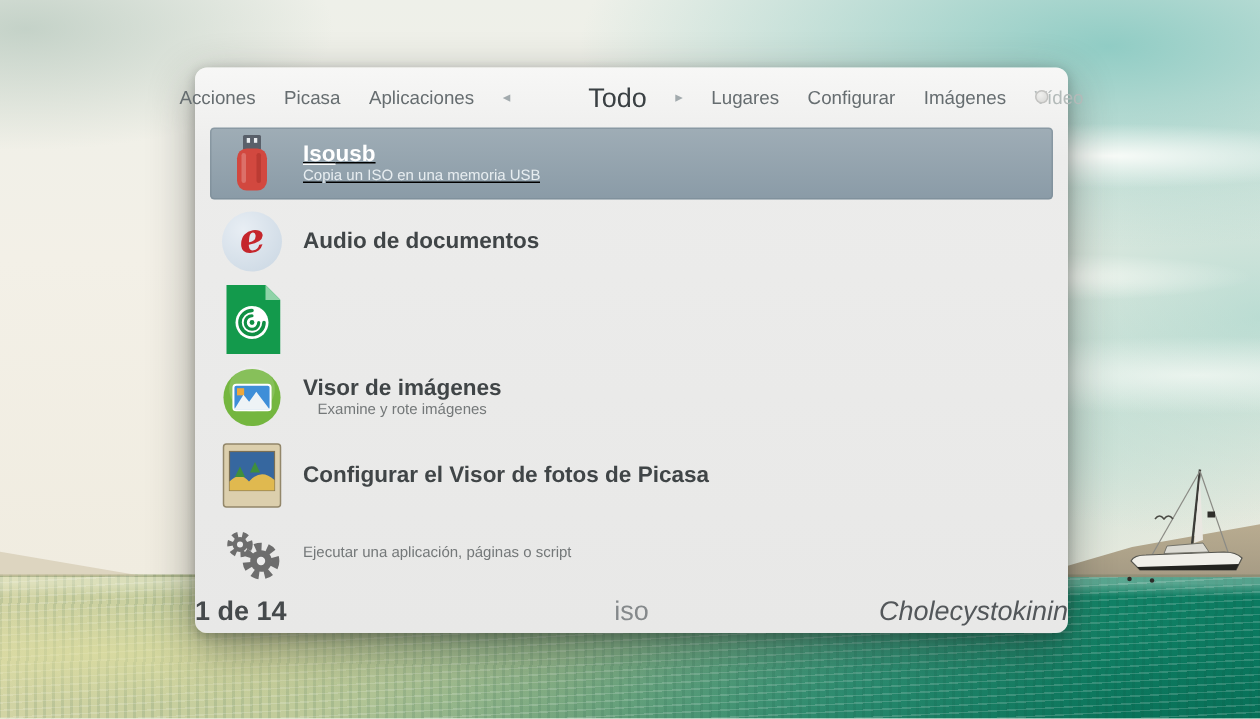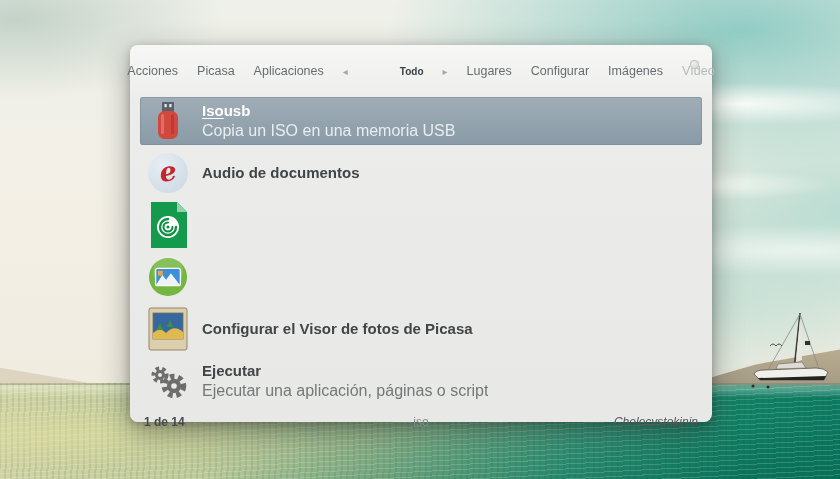--- a/index.html
+++ b/index.html
@@ -45,46 +45,47 @@
   .boat{position:absolute;left:744px;top:310px;}
   .bird{position:absolute;left:769px;top:341px;}
   
   .window{
     position:absolute;left:130px;top:45px;width:582px;height:377px;
     border-radius:8px;
     background:linear-gradient(180deg,#f7f7f6 0%,#ececeb 16%,#e8e8e7 100%);
     box-shadow:0 10px 30px rgba(40,45,40,.45), 0 2px 8px rgba(0,0,0,.22);
   }
   .tabbar{
-    height:52px;display:flex;align-items:center;justify-content:center;
+    height:40px;display:flex;align-items:center;justify-content:center;
     gap:19px;font-size:12.5px;color:#666d70;position:relative;padding:0 36px;
   }
   .tab{white-space:nowrap;}
-  .tab.sel{font-weight:bold;color:#3a4043;font-size:10px;margin-left:33px;}
+  .tab.sel{font-weight:normal;color:#3a4043;font-size:18px;margin-left:33px;}
   .tab.faded{color:#b3bab9;}
   .arrow{color:#a2aaad;font-size:10px;}
   .menu-dot{
     position:absolute;right:13px;top:15px;width:9px;height:9px;border-radius:50%;
     background:radial-gradient(circle at 40% 35%,#f0f0ee,#d1d1cf);
     box-shadow:inset 0 0 0 1px #c3c3c1;
   }
   .list{padding:0 10px;}
   .row{height:48px;margin-bottom:4px;display:flex;align-items:center;border-radius:3px;}
   .row.selected{
     background:linear-gradient(180deg,#9fadb6,#8a9ba7);
     box-shadow:inset 0 0 0 1px rgba(120,137,148,.55);
+    text-decoration:underline;
   }
   .icon-slot{width:40px;height:44px;margin-left:8px;display:flex;align-items:center;justify-content:center;flex:none;}
   .texts{margin-left:14px;overflow:hidden;white-space:nowrap;}
   .title{font-size:15px;font-weight:bold;color:#404547;line-height:1.25;}
   .row.selected .title{color:#ffffff;}
-  .subtitle{font-size:16px;color:#747879;line-height:1.2;text-align:center;}
+  .subtitle{font-size:10px;color:#747879;line-height:1.2;text-align:center;}
   .row.selected .subtitle{color:#e7edf0;}
   .u{text-decoration:underline;text-underline-offset:2px;}
-  .status{height:25px;display:flex;align-items:center;padding:0 14px;position:relative;font-size:12px;}
+  .status{height:25px;display:flex;align-items:flex-start;padding:0 0;position:relative;font-size:18px;}
   .status .pos{font-weight:bold;color:#464a4c;z-index:1;}
   .status .query{position:absolute;left:0;right:0;text-align:center;color:#85898b;}
   .status .plugin{margin-left:auto;font-style:italic;color:#53575a;z-index:1;}
   
   .evince-circle{
     width:40px;height:40px;border-radius:50%;
     background:radial-gradient(circle at 35% 30%,#e8eef4,#c9d6e2);
   }
   .e-glyph{
     font-family:"DejaVu Serif","Liberation Serif",serif;font-style:italic;font-weight:bold;
@@ -179,20 +180,24 @@
     <div class="row">
       <div class="icon-slot">
         <svg width="42" height="42" viewBox="0 0 42 42">
           <circle cx="21" cy="21" r="20" fill="#74b63f"></circle>
           <circle cx="21" cy="15" r="16" fill="rgba(255,255,255,0.14)"></circle>
           <rect x="8" y="12" width="26" height="18" rx="2" fill="#3e8ed8" stroke="#ffffff" stroke-width="1.4"></rect>
           <rect x="10.5" y="14.5" width="5" height="5" fill="#eda83d"></rect>
           <path d="M8.5 29.5 L15 19 L19 24 L24 17 L33.5 29.5 Z" fill="#eef3f6"></path>
         </svg>
       </div>
+      <div class="texts">
+        <div class="title">Visor de imágenes</div>
+        <div class="subtitle">Examine y rote imágenes</div>
+      </div>
     </div>
 
     <div class="row">
       <div class="icon-slot">
         <svg width="40" height="44" viewBox="0 0 40 44">
           <rect x="1" y="1" width="38" height="42" rx="2" fill="#dccfad" stroke="#93876a"></rect>
           <rect x="5" y="6" width="30" height="26" fill="#36679f" stroke="#7a6f55" stroke-width="0.8"></rect>
           <path d="M5 32 L5 26 Q12 19 18 26 Q26 17 35 25 L35 32 Z" fill="#e0b94f"></path>
           <path d="M12 16 l3.4 7 h-6.8 z" fill="#3f8f3d"></path>
           <path d="M22 13 l3.4 7 h-6.8 z" fill="#3f8f3d"></path>
@@ -211,21 +216,20 @@
             <circle cx="12" cy="14" r="6.5" stroke-width="4" stroke-dasharray="3.4 3"></circle>
             <circle cx="26" cy="25" r="9.5" stroke-width="5.5" stroke-dasharray="4.4 3.7"></circle>
           </g>
           <circle cx="12" cy="14" r="5" fill="#6d6d6d"></circle>
           <circle cx="12" cy="14" r="2" fill="#ececec"></circle>
           <circle cx="26" cy="25" r="7.2" fill="#6d6d6d"></circle>
           <circle cx="26" cy="25" r="2.8" fill="#ececec"></circle>
         </svg>
       </div>
       <div class="texts">
-        <div class="title">Ejecutar</div>
         <div class="subtitle">Ejecutar una aplicación, páginas o script</div>
       </div>
     </div>
 
   </div>
 
   <div class="status">
     <span class="pos">1 de 14</span>
     <span class="query">iso</span>
     <span class="plugin">Cholecystokinin</span>

